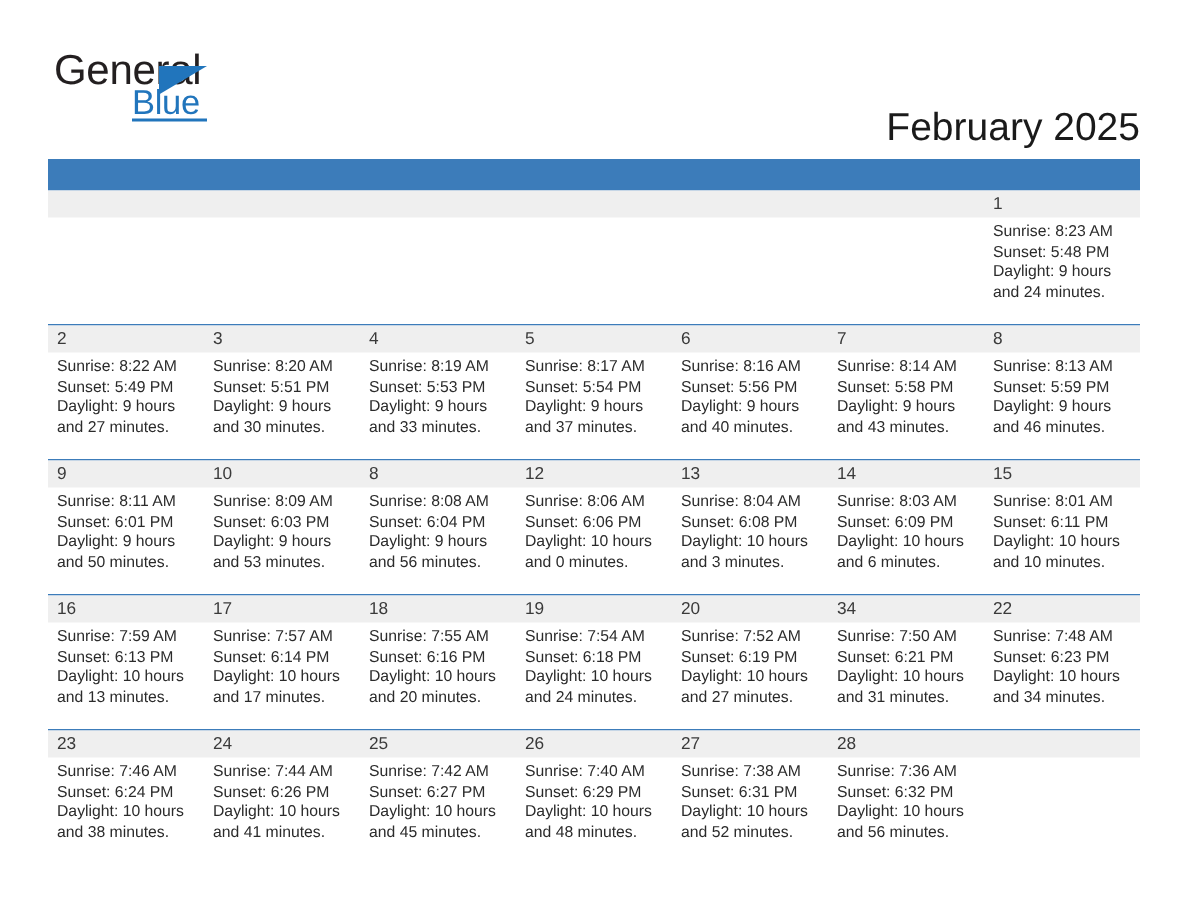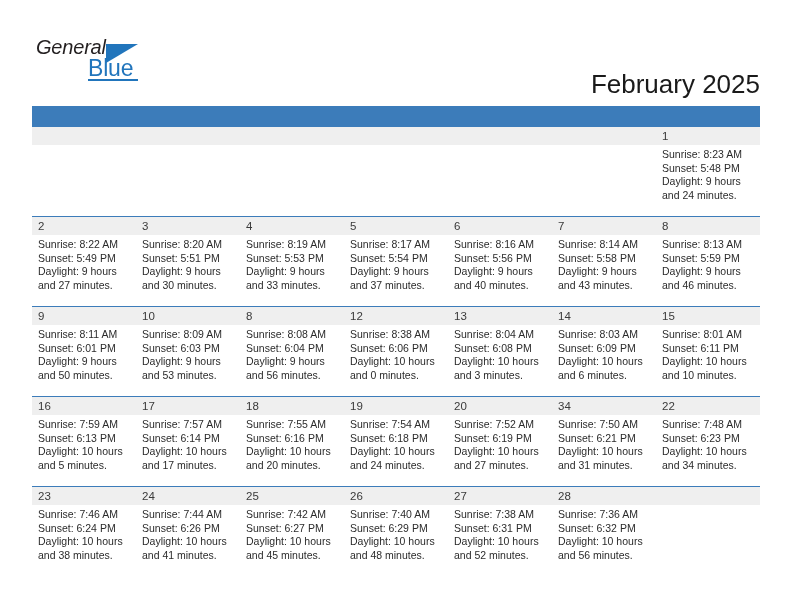--- a/index.html
+++ b/index.html
@@ -33,25 +33,24 @@
     position: absolute;
     left: 0;
     top: 2px;
     width: 210px;
     height: 56px;
   }
   .logo-general {
     position: absolute;
     left: 4px;
     top: 0px;
-    font-size: 20px;
+    font-size: 28px;
     color: #231f20;
     letter-spacing: -0.2px;
     line-height: 26px;
-    font-style: italic;
   }
   .logo-blue {
     position: absolute;
     left: 56px;
     top: 21px;
     font-size: 23px;
     color: #2175bc;
     letter-spacing: -0.2px;
     line-height: 26px;
   }
@@ -361,21 +360,21 @@
           <div class="day-info">
             <div>Sunrise: 8:08 AM</div>
             <div>Sunset: 6:04 PM</div>
             <div>Daylight: 9 hours</div>
             <div>and 56 minutes.</div>
           </div>
         </div>
         <div class="day-cell">
           <div class="day-num">12</div>
           <div class="day-info">
-            <div>Sunrise: 8:38 AM</div>
+            <div>Sunrise: 8:06 AM</div>
             <div>Sunset: 6:06 PM</div>
             <div>Daylight: 10 hours</div>
             <div>and 0 minutes.</div>
           </div>
         </div>
         <div class="day-cell">
           <div class="day-num">13</div>
           <div class="day-info">
             <div>Sunrise: 8:04 AM</div>
             <div>Sunset: 6:08 PM</div>
@@ -406,21 +405,21 @@
 
     <div class="week">
       <div class="week-daynum-band"></div>
       <div class="week-cells">
         <div class="day-cell">
           <div class="day-num">16</div>
           <div class="day-info">
             <div>Sunrise: 7:59 AM</div>
             <div>Sunset: 6:13 PM</div>
             <div>Daylight: 10 hours</div>
-            <div>and 5 minutes.</div>
+            <div>and 13 minutes.</div>
           </div>
         </div>
         <div class="day-cell">
           <div class="day-num">17</div>
           <div class="day-info">
             <div>Sunrise: 7:57 AM</div>
             <div>Sunset: 6:14 PM</div>
             <div>Daylight: 10 hours</div>
             <div>and 17 minutes.</div>
           </div>

